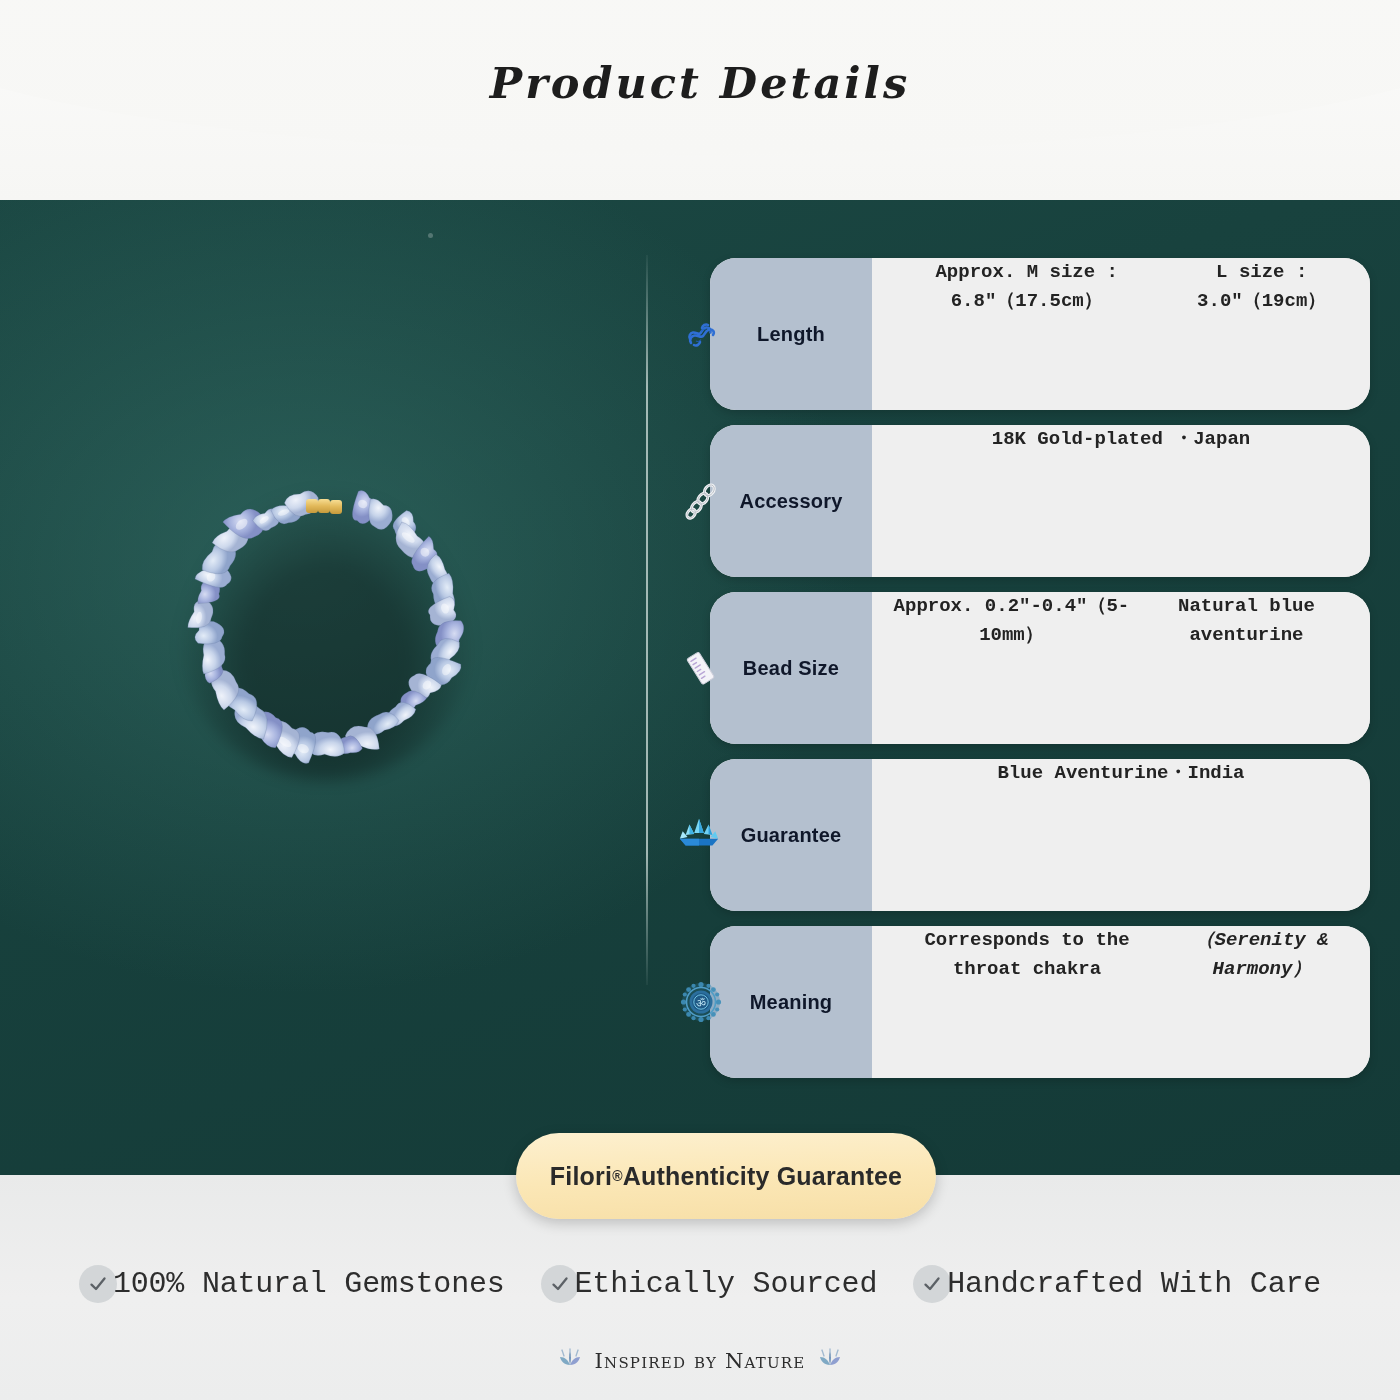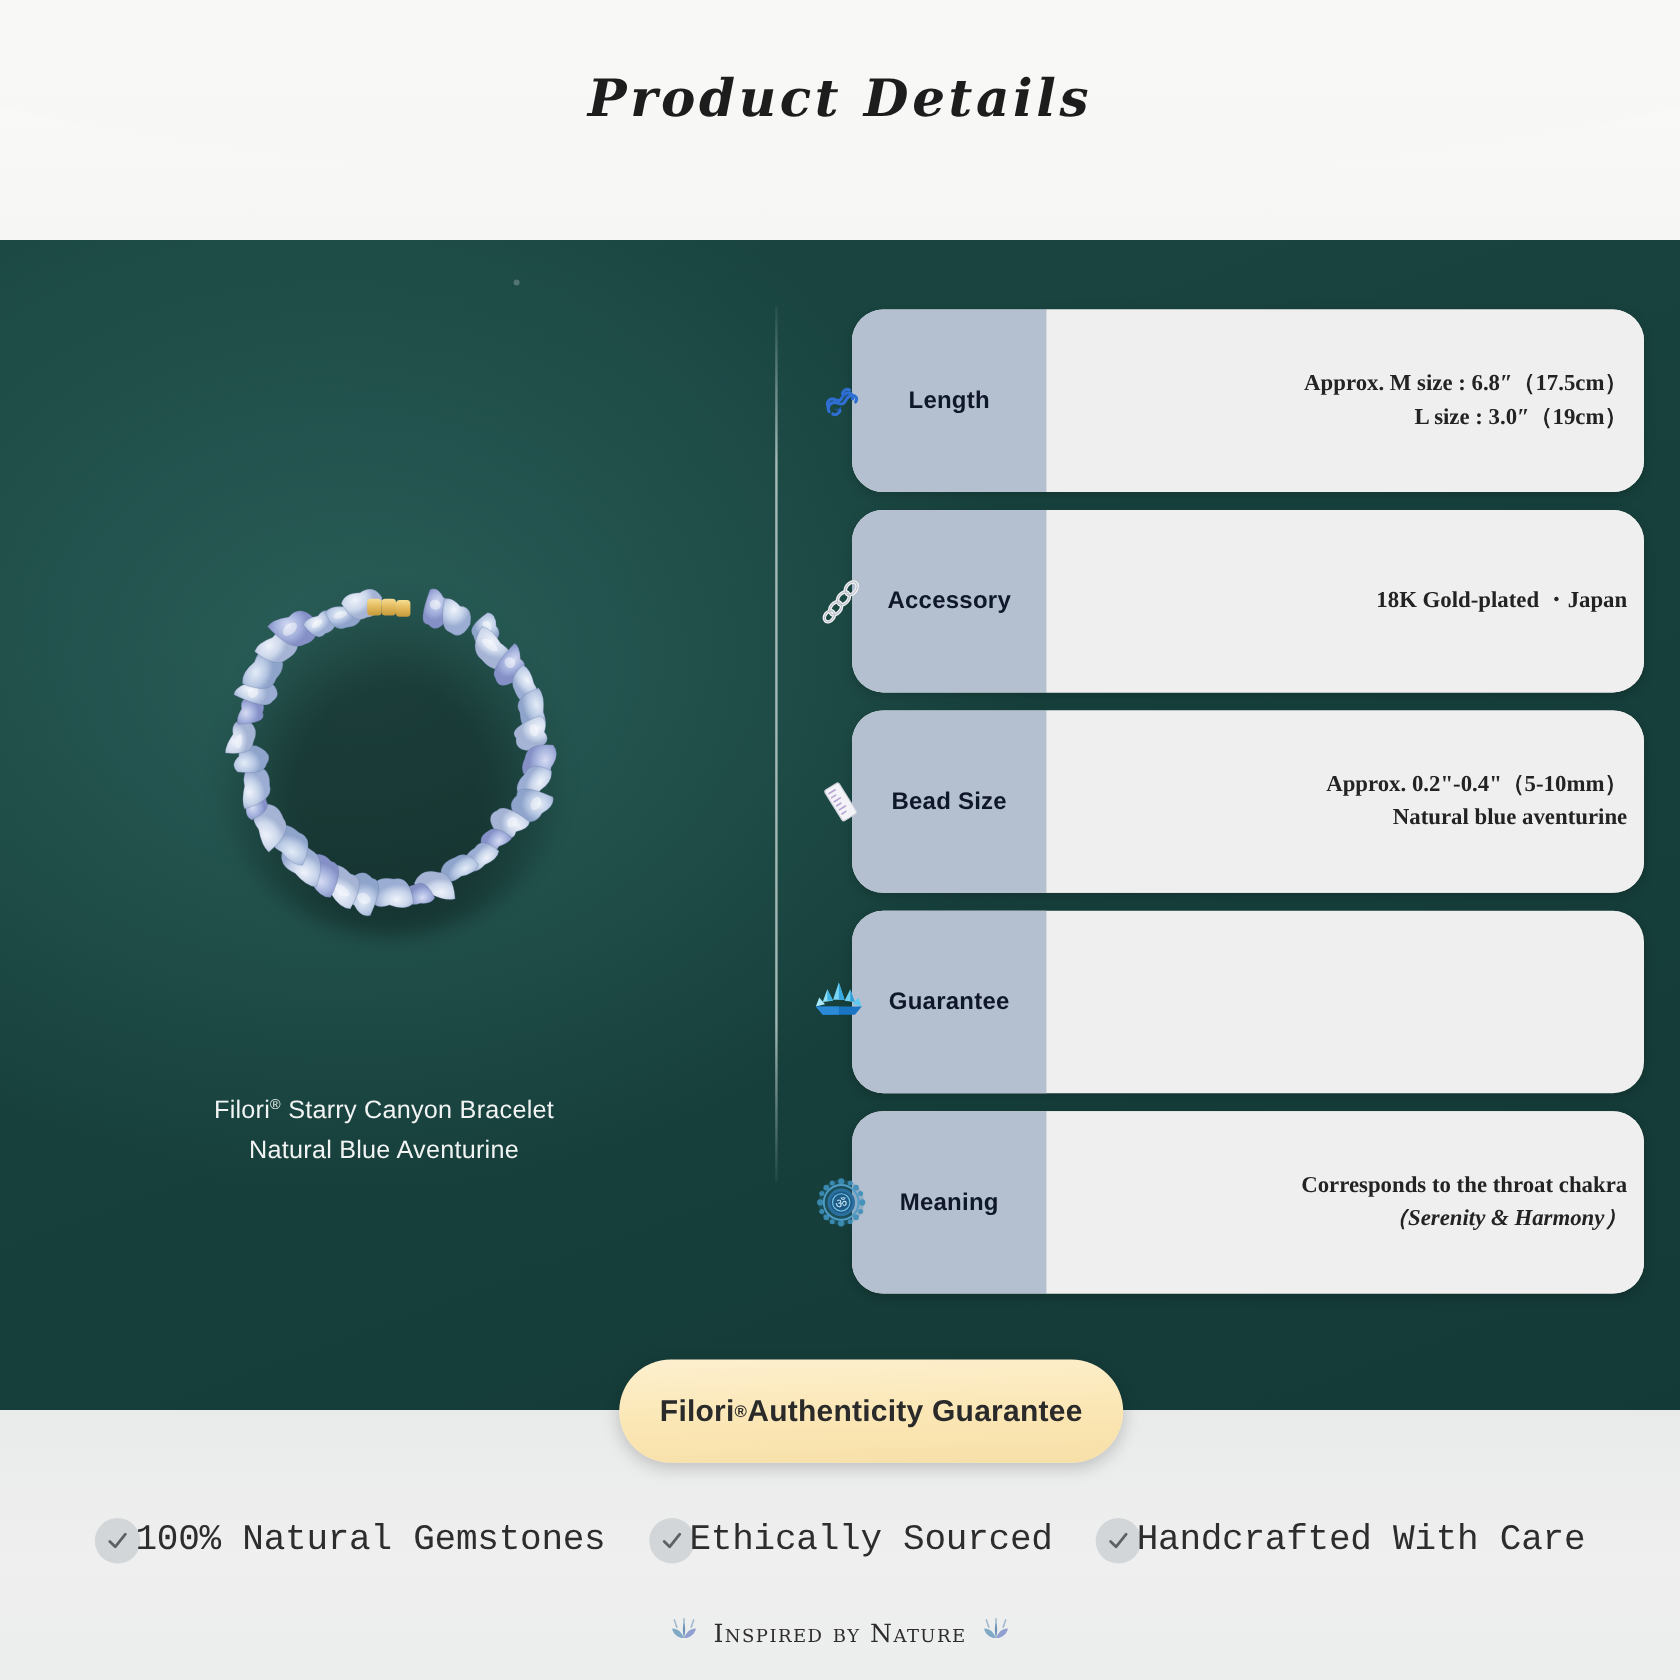--- a/index.html
+++ b/index.html
@@ -107,24 +107,24 @@
     font-family:"Liberation Sans", sans-serif;
     font-weight:bold; font-size:20px;
     color:#0f172a;
     letter-spacing:0.2px;
     z-index:2;
   }
   .spec-value {
     flex:1;
     background:#efefef;
     border-radius:0 26px 26px 0;
-    display:flex; flex-direction:column;
-    align-items:flex-end; justify-content:center;
+    display:flex; flex-direction:row;
+    align-items:flex-start; justify-content:center;
     text-align:center;
-    font-family:Liberation Serif, serif;
+    font-family:Liberation Mono, monospace;
     font-size:19px; color:#232323;
     line-height:1.5;
     padding:0 14px;
   }
   .spec-value .line1 { font-weight:bold; }
   .spec-value .line2 { font-weight:bold; }
   .spec-value .line2.italic { font-style:italic; }
 
   
   #guarantee-badge {
@@ -385,24 +385,20 @@
                Q 11.075441700960221 15.04511111111111 -2.605986282578875 10.447993827160493
                Q -14.984421124828533 11.711901900725456 -16.28741426611797 -9.404054361631864 Z" fill="url(#gD)" stroke="rgba(90,110,150,0.30)" stroke-width="0.7" transform="translate(143.2,49.0) rotate(333.4)"></path>
         </g>
       <g id="goldbeads">
         <rect x="146" y="44" width="12" height="14" rx="3" fill="url(#gold)"></rect>
         <rect x="158" y="44" width="12" height="14" rx="3" fill="url(#gold)"></rect>
         <rect x="170" y="45" width="12" height="14" rx="3" fill="url(#gold)"></rect>
       </g>
     </svg>
   </div>
-  <div id="product-caption">
-    <div><span>Filori</span><sup>®</sup><span> Starry Canyon Bracelet</span></div>
-    <div>Natural Blue Aventurine</div>
-  </div>
 </div>
 
 <div id="divider"></div>
 
 <div id="spec-list">
 
   <div class="spec-row">
     <div class="spec-icon">
       <svg width="44" height="44" viewBox="0 0 44 44">
         <g fill="none" stroke="#2f6fd4" stroke-width="2.6" stroke-linecap="round">
@@ -484,20 +480,24 @@
           <polygon points="34,11 38,22 29,21" fill="#6fd0f2"></polygon>
           <polygon points="34,11 38,22 34,21" fill="#2f9ed8"></polygon>
           <polygon points="7,18 12,24 4,26" fill="#a8e9fb"></polygon>
           <polygon points="41,18 44,26 36,24" fill="#62caf0"></polygon>
           <polygon points="4,26 44,26 38,33 10,33" fill="#1a74c4"></polygon>
           <polygon points="4,26 24,26 24,33 10,33" fill="#2a8ad8"></polygon>
         </g>
       </svg>
     </div>
     <div class="spec-label">Guarantee</div>
+    <div class="spec-value">
+      <span class="line1">Blue Aventurine・India</span>
+      <span class="line2"></span>
+    </div>
   </div>
 
   <div class="spec-row">
     <div class="spec-icon">
       <svg width="44" height="44" viewBox="0 0 44 44">
         <g>
           <circle cx="22" cy="22" r="19" fill="#2e7fa8" opacity="0.28"></circle>
           <g fill="#3f8fba" opacity="0.9">
             <circle cx="22" cy="4.5" r="2.6"></circle>
               <circle cx="22" cy="39.5" r="2.6"></circle>

